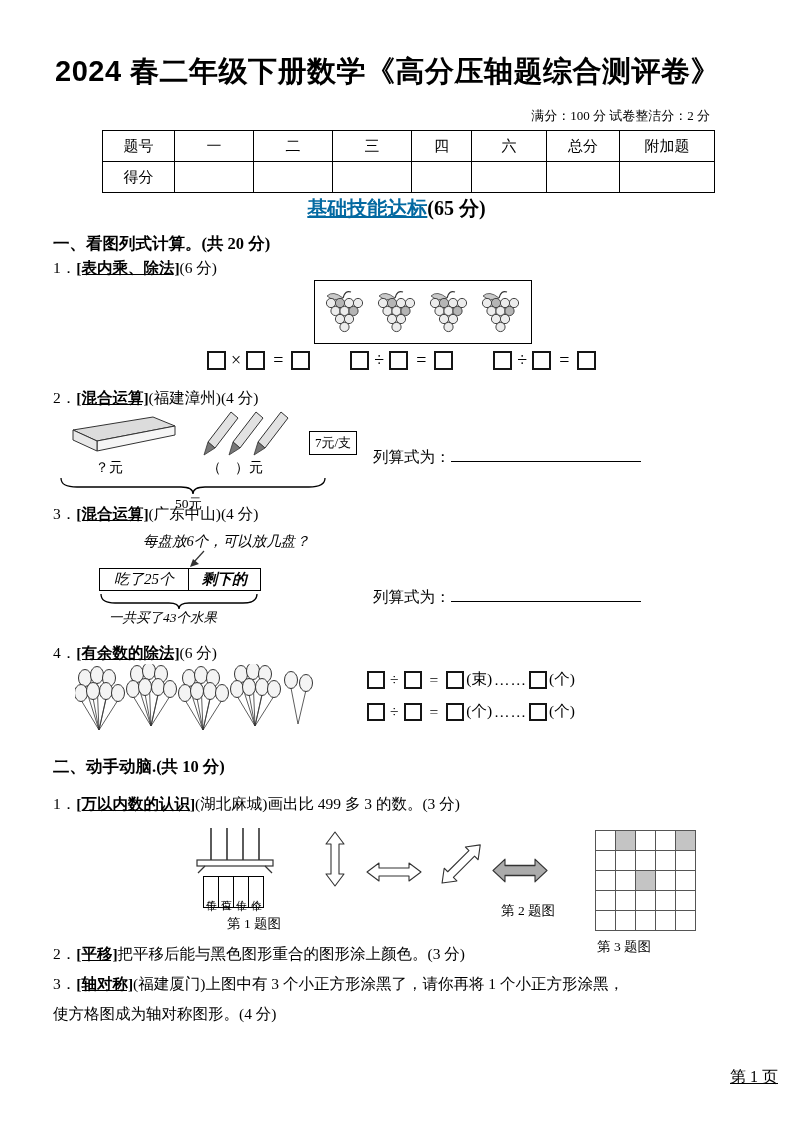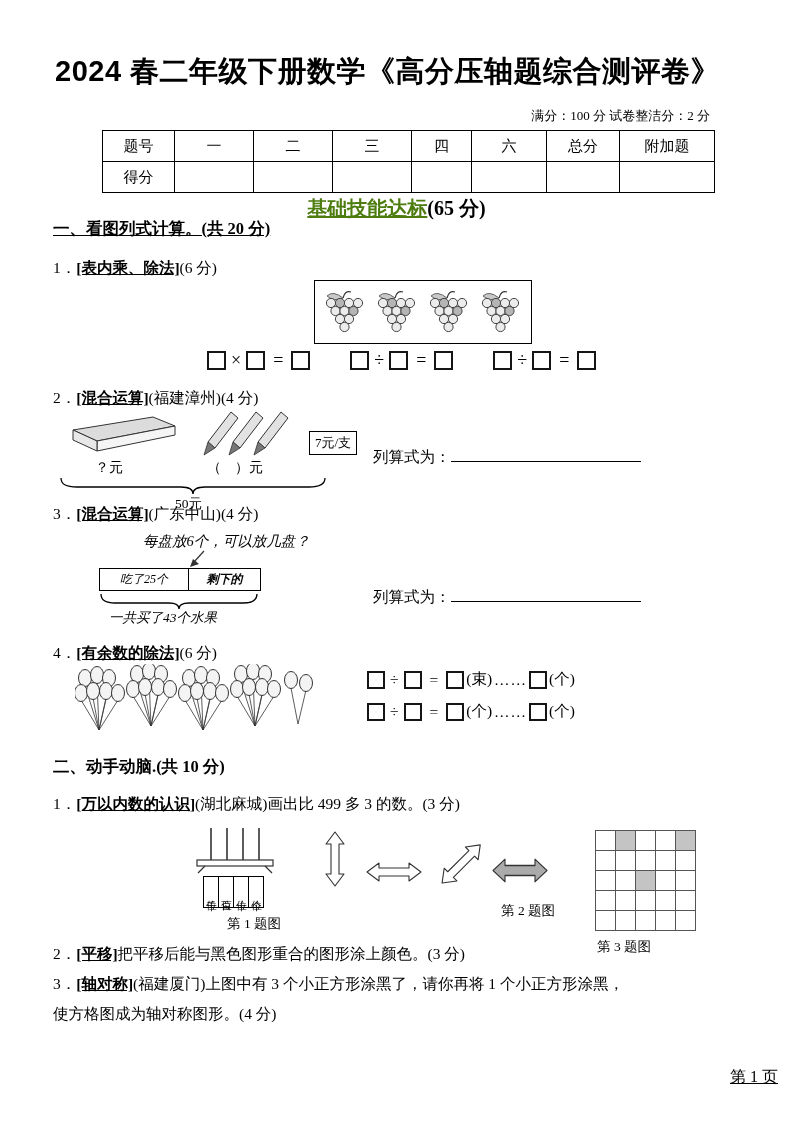--- a/index.html
+++ b/index.html
@@ -10,23 +10,23 @@
     font-family:"Liberation Serif", serif; overflow:hidden;
   }
   .title {
     position:absolute; left:40px; top:52px; font-size:29px; font-weight:700;
     font-family:"Liberation Sans", sans-serif; white-space:nowrap; letter-spacing:0.5px;
   }
   .score-note { position:absolute; right:68px; top:107px; font-size:13px; white-space:nowrap; }
   .score-table { position:absolute; left:87px; top:130px; width:612px; border-collapse:collapse; table-layout:fixed; font-size:15px; }
   .score-table td { border:1px solid #000; height:31px; text-align:center; overflow:hidden; }
   .banner { position:absolute; left:0; width:100%; top:195px; text-align:center; font-size:20px; font-weight:700; white-space:nowrap; }
-  .banner-red { color:#4d7c0f; text-decoration:underline; }
+  .banner-red { color:#0369a1; text-decoration:underline; }
   .heading { position:absolute; left:38px; font-weight:700; font-size:16.5px; white-space:nowrap; }
-  .s1-heading { top:218px;text-decoration:underline; }
+  .s1-heading { top:233px; }
   .s2-heading { top:756px; }
   .qline { position:absolute; left:38px; font-size:15.5px; white-space:nowrap; }
   .tag { font-weight:700; text-decoration:underline; }
   .q1-line { top:258px; }
   .q2-line { top:388px; }
   .q3-line { top:504px; }
   .q4-line { top:643px; }
   .s2q1-line { top:794px; }
   .s2q2-line { top:944px; }
   .s2q3-line1 { top:974px; }
@@ -54,21 +54,21 @@
 
   .prompt-row { position:absolute; left:358px; font-size:15.5px; white-space:nowrap; }
   .q2-prompt { top:447px; }
   .q3-prompt { top:587px; }
   .blank { display:inline-block; width:190px; border-bottom:1px solid #000; height:15px; vertical-align:baseline; }
 
   .q3-fig { position:absolute; left:82px; top:530px; width:260px; height:98px; }
   .bubble { position:absolute; left:46px; top:2px; font-size:14.5px; font-style:italic; white-space:nowrap; }
   .q3-arrow { position:absolute; left:92px; top:20px; }
   .q3-box { position:absolute; left:2px; top:38px; display:flex; border:1px solid #000; height:23px; background:#fff; }
-  .q3-cell { display:flex; align-items:center; justify-content:center; font-size:12px; font-style:italic; }
+  .q3-cell { display:flex; align-items:center; justify-content:center; font-size:15px; font-style:italic; }
   .q3-cell1 { width:88px; }
   .q3-cell2 { width:72px; border-left:1px solid #000; font-weight:700; }
   .q3-brace { position:absolute; left:2px; top:62px; }
   .q3-total { position:absolute; left:12px; top:79px; font-size:13.5px; font-style:italic; white-space:nowrap; }
 
   .balloons-wrap { position:absolute; left:60px; top:664px; }
   .q4-eqs { position:absolute; left:352px; top:669px; font-size:15.5px; }
   .q4-row { display:flex; align-items:center; margin-bottom:11px; white-space:nowrap; }
   .q4-row .unit { margin-left:2px; }
   .q4-row .dots { margin:0 2px; letter-spacing:1px; }

